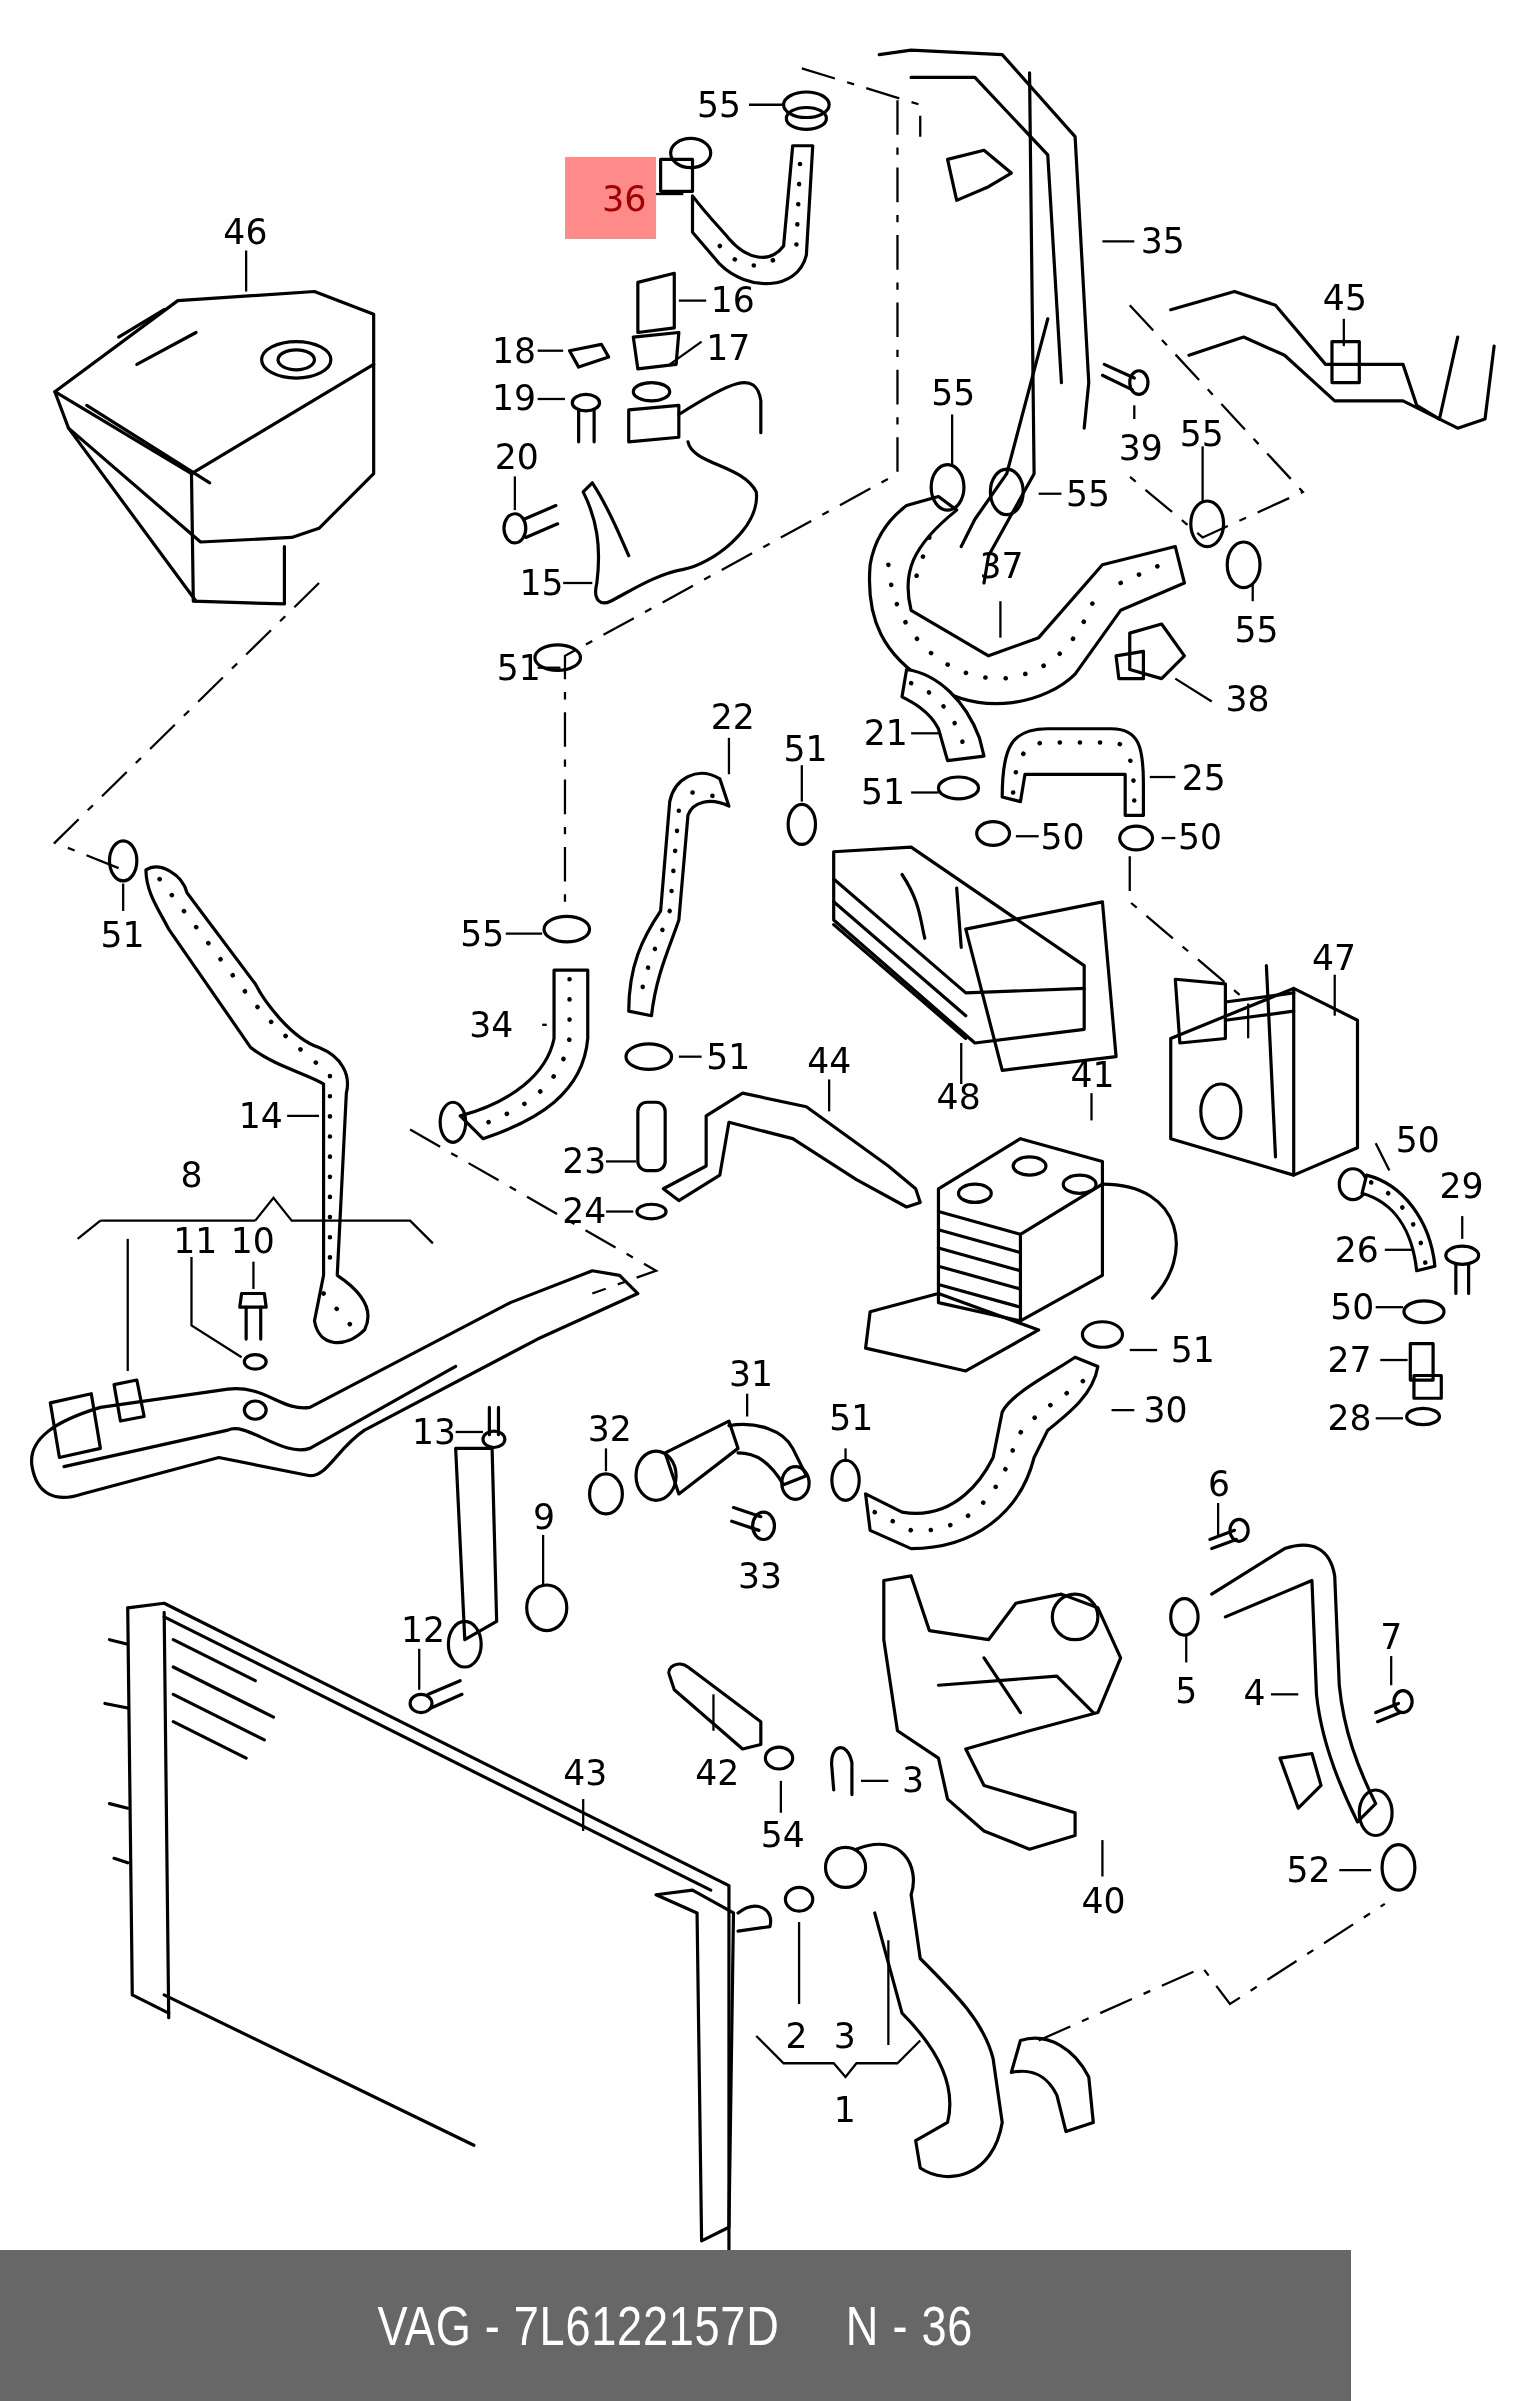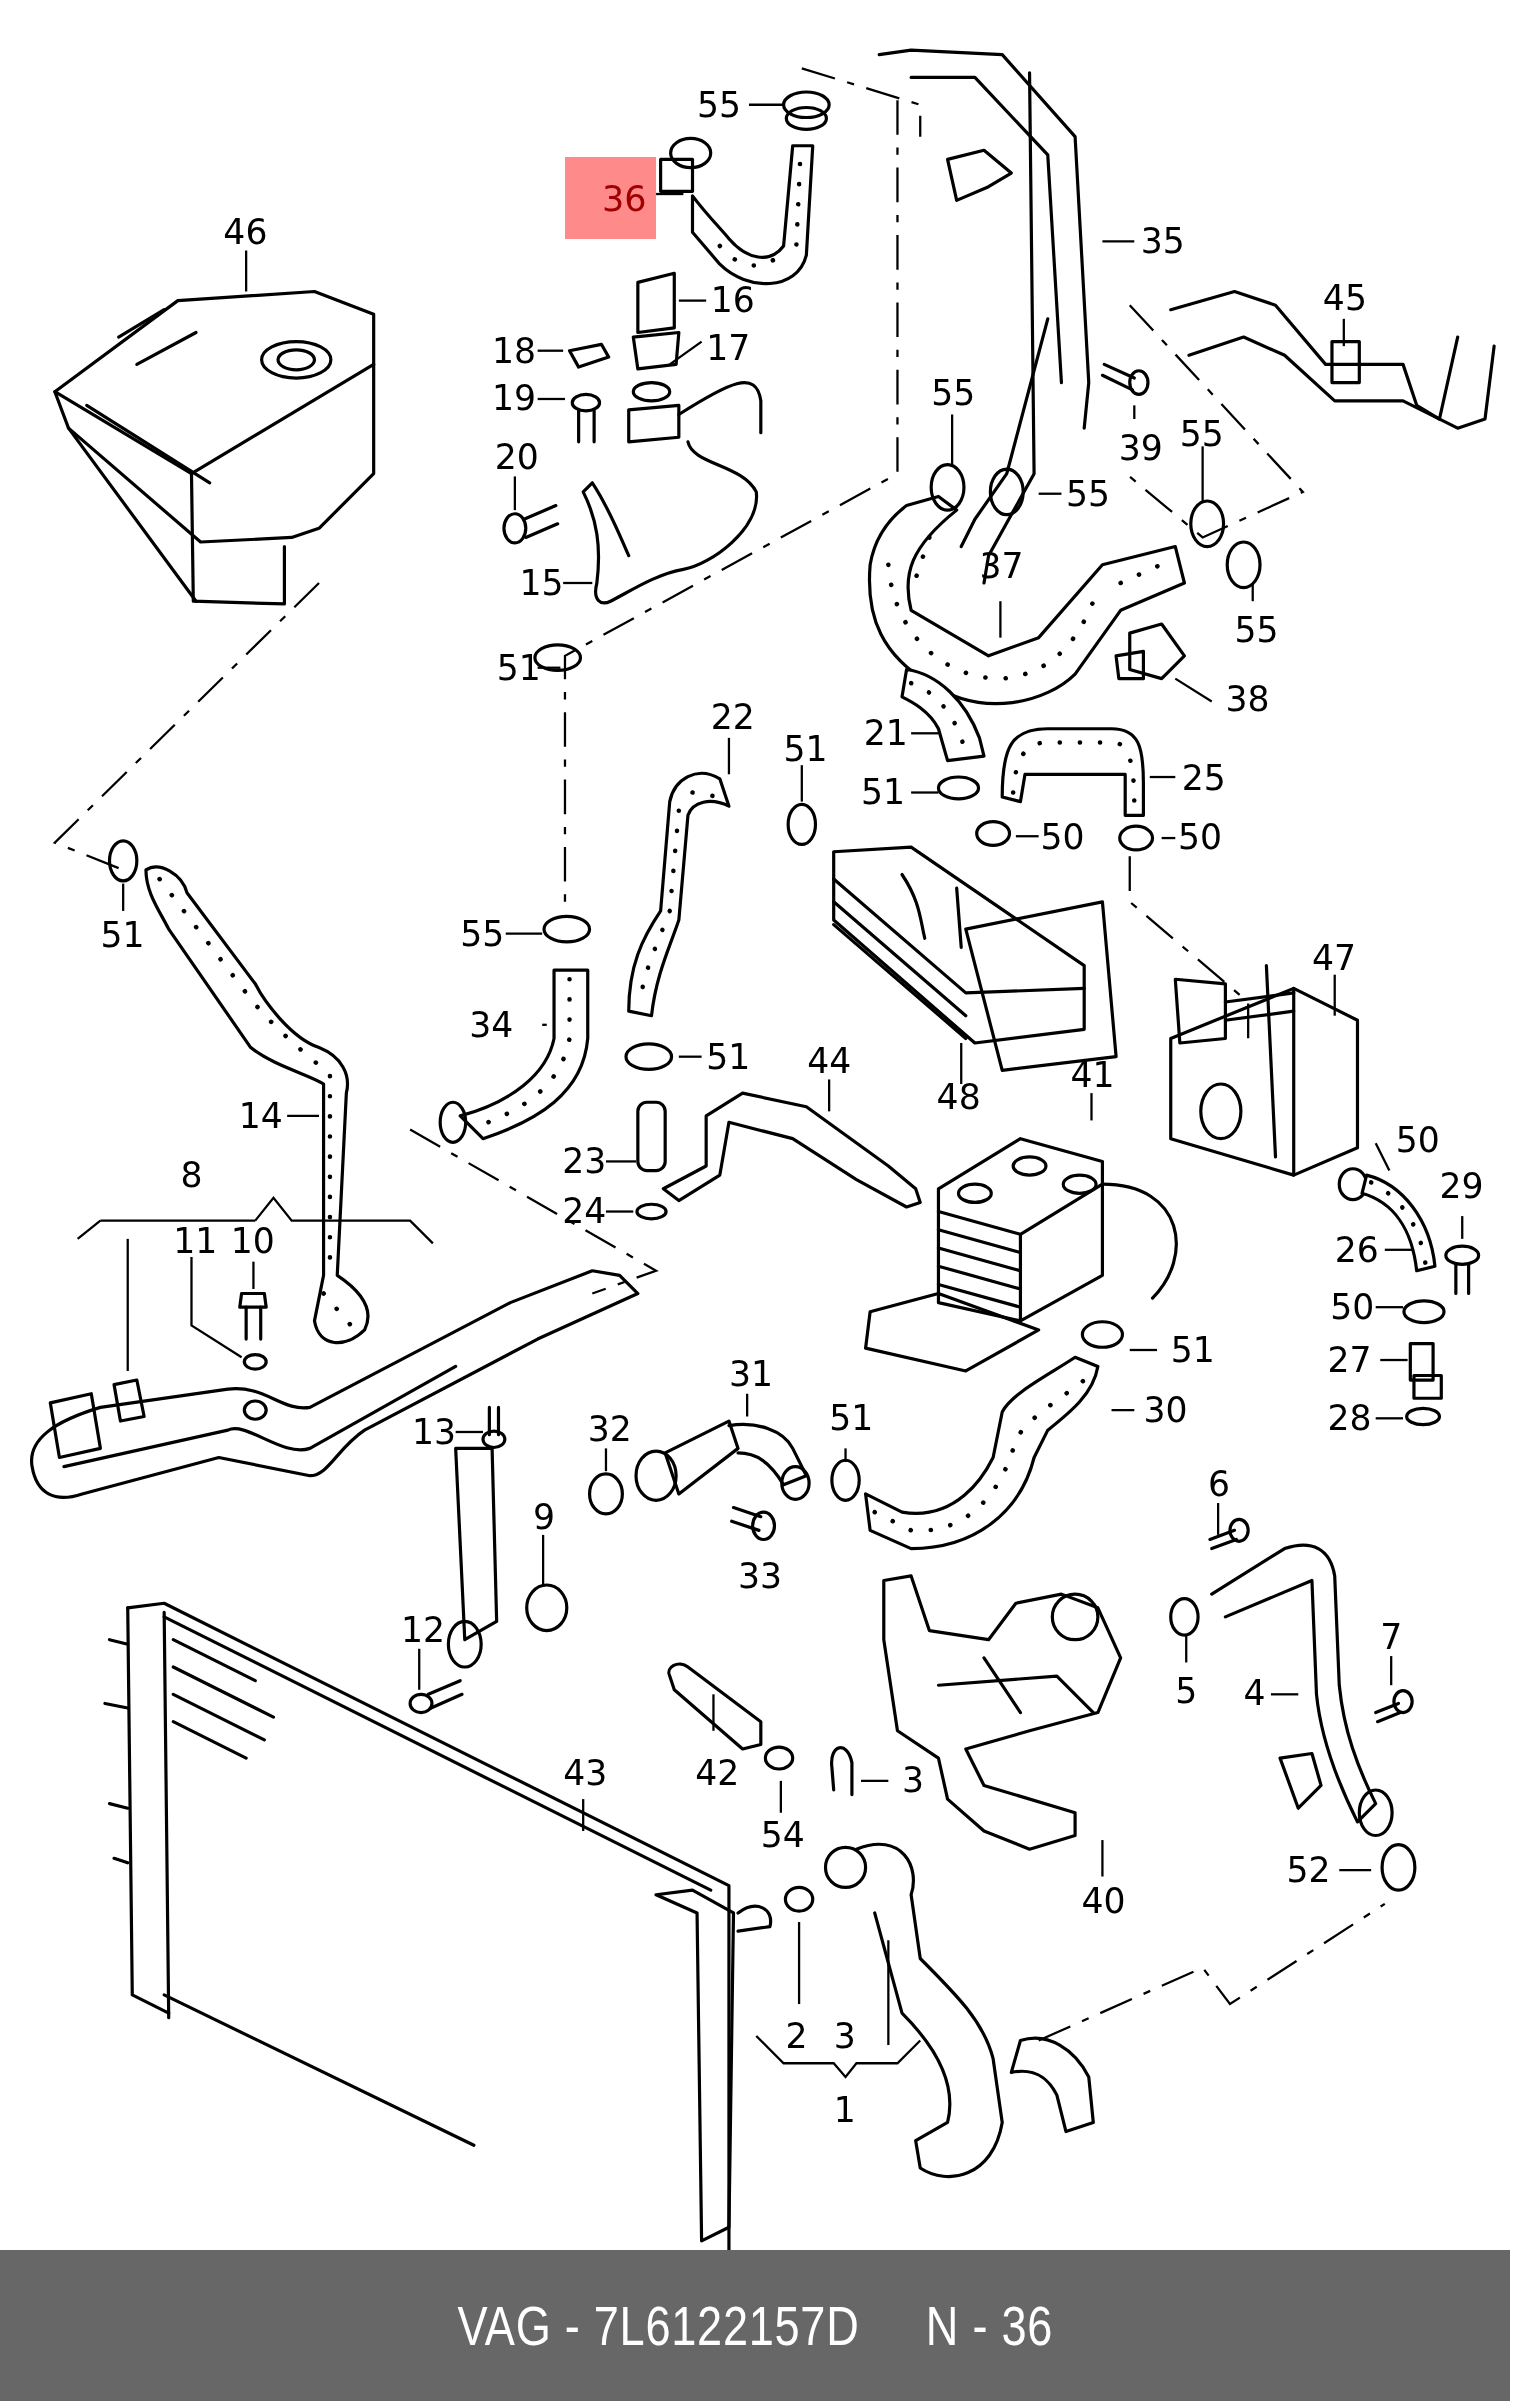--- a/index.html
+++ b/index.html
@@ -6,21 +6,21 @@
   body { width: 1518px; height: 2401px; position: relative; overflow: hidden; font-family: "DejaVu Sans", sans-serif; }
   #diagram { position: absolute; left: 0; top: 0; width: 1518px; height: 2250px; }
   #diagram .part { fill: none; stroke: #000; stroke-width: 3.5; stroke-linejoin: round; stroke-linecap: round; }
   #diagram .hose { fill: #fff; stroke: #000; stroke-width: 3.5; stroke-linejoin: round; }
   #diagram .hose-dots { fill: none; stroke: #000; stroke-width: 5; stroke-dasharray: 0.1 22; stroke-linecap: round; }
   #diagram .leader { stroke: #000; stroke-width: 2.5; fill: none; }
   #diagram .dash { stroke: #000; stroke-width: 2.5; fill: none; stroke-dasharray: 38 14 8 14; }
   #diagram .lbl { font-family: "DejaVu Sans", sans-serif; font-size: 38px; fill: #000; }
   #highlight { position: absolute; left: 565px; top: 157px; width: 91px; height: 82px; background: #ff8a8a; }
   #highlight span { position: absolute; left: 24px; top: 22px; font-size: 35px; color: #a00000; font-family: "DejaVu Sans", sans-serif; margin-left: 13px; }
-  #footer { position: absolute; left: 0; top: 2250px; width: 1510px; height: 151px; background: #676767; display: flex; align-items: center; justify-content: center; }
+  #footer { position: absolute; left: 0; top: 2250px; width: 1351px; height: 151px; background: #676767; display: flex; align-items: center; justify-content: center; }
   #footer .ft { color: #fff; font-family: "Liberation Sans", sans-serif; font-size: 55px; letter-spacing: 0.9px; transform: scaleX(0.82); white-space: pre; }
 </style>
 </head>
 <body>
 
 <svg id="diagram" viewBox="0 0 1666 2470" xmlns="http://www.w3.org/2000/svg">
 
   <g>
     <path class="dash" d="M880 75 L1010 115 L1010 150"></path>
     <path class="dash" d="M985 110 L985 520 L620 720 L620 1000"></path>

